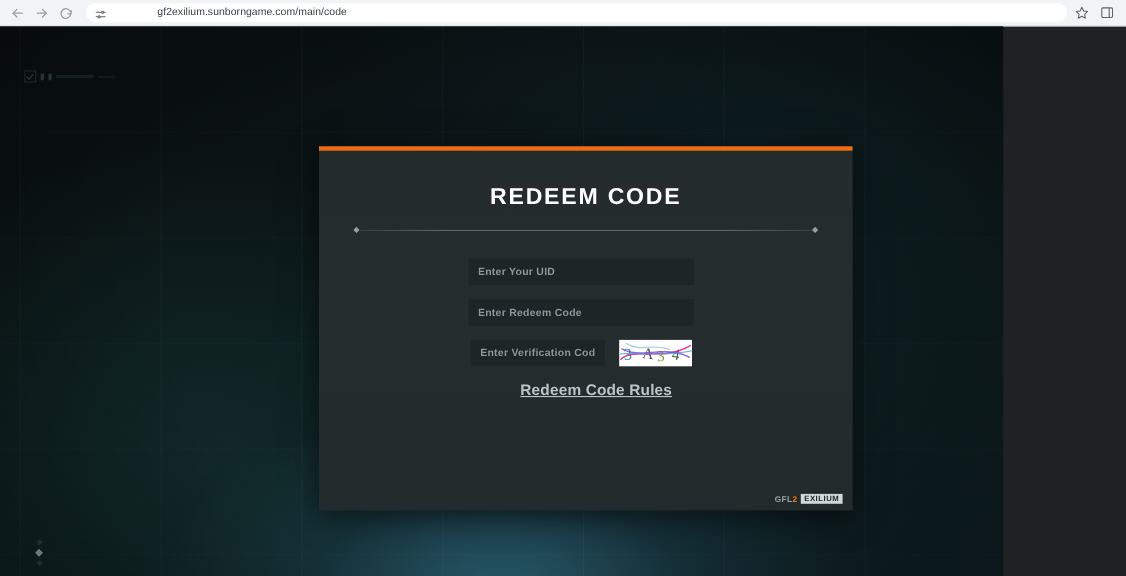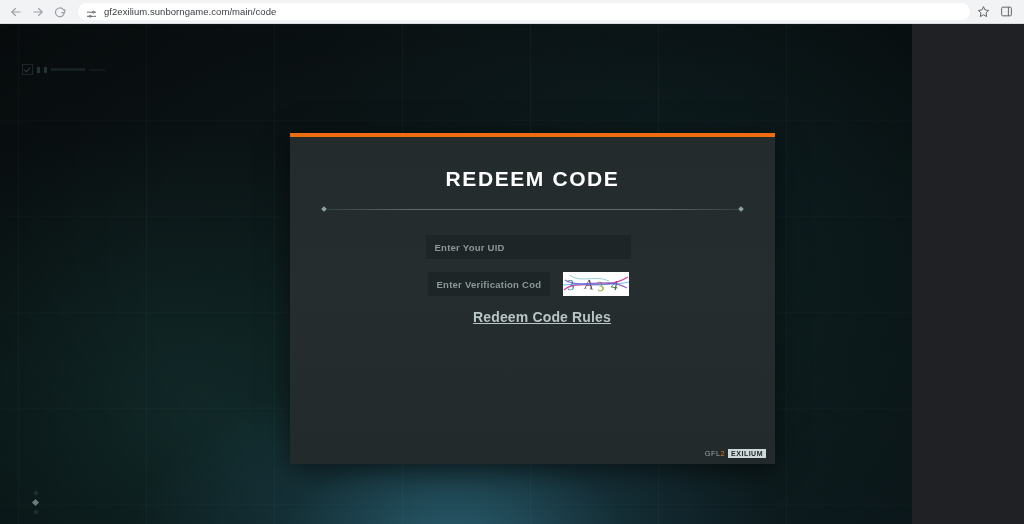--- a/index.html
+++ b/index.html
@@ -52,20 +52,21 @@
     width: 11px; height: 11px;
     margin-right: 7px;
     flex: 0 0 auto;
     color: #5f6368;
   }
   .omnibox .url {
     font-size: 9.5px;
     color: #3c4043;
     white-space: nowrap;
     letter-spacing: 0.05px;
+    margin-left: 39px;
   }
   .chrome-right {
     display: flex;
     align-items: center;
     flex: 0 0 auto;
     gap: 8px;
     padding-right: 4px;
   }
   .chrome-right .ico {
     width: 15px; height: 15px;
@@ -281,21 +282,21 @@
   .panel-logo {
     position: absolute;
     right: 9px;
     bottom: 6px;
     display: flex;
     align-items: center;
     gap: 3px;
   }
   .panel-logo .gfl {
     font-size: 7.5px;
-    font-weight: normal;
+    font-weight: bold;
     color: #9aa6a7;
     letter-spacing: 0.4px;
   }
   .panel-logo .gfl em {
     font-style: normal;
     color: #ef7a17;
   }
   .panel-logo .exilium {
     font-size: 7px;
     font-weight: bold;
@@ -386,20 +387,23 @@
       <span class="ln"></span>
       <span class="dmd r"></span>
     </div>
 
     <div class="form">
 
       <div class="field-row">
         <input class="field" type="text" placeholder="Enter Your UID" style="">
       </div>
 
+      <div class="field-row">
+        <input class="field" type="text" placeholder="Enter Redeem Code" style="">
+      </div>
 
       <div class="field-row">
         <input class="field short" type="text" placeholder="Enter Verification Code" style="">
         <div class="captcha">
           <svg width="66" height="24" viewBox="0 0 66 24">
             <rect x="0" y="0" width="66" height="24" fill="#ffffff"></rect>
             <text x="4" y="18" font-family="Liberation Serif, serif" font-size="15" fill="#2e9a94" transform="rotate(-4 8 14)">3</text>
             <text x="21" y="17" font-family="Liberation Serif, serif" font-size="14" fill="#5a4a52" transform="rotate(6 25 13)">A</text>
             <text x="34" y="19" font-family="Liberation Serif, serif" font-size="14" fill="#7aa31e" transform="rotate(-9 38 15)">3</text>
             <text x="48" y="18" font-family="Liberation Serif, serif" font-size="14" fill="#3c6a3a" transform="rotate(11 52 14)">4</text>

